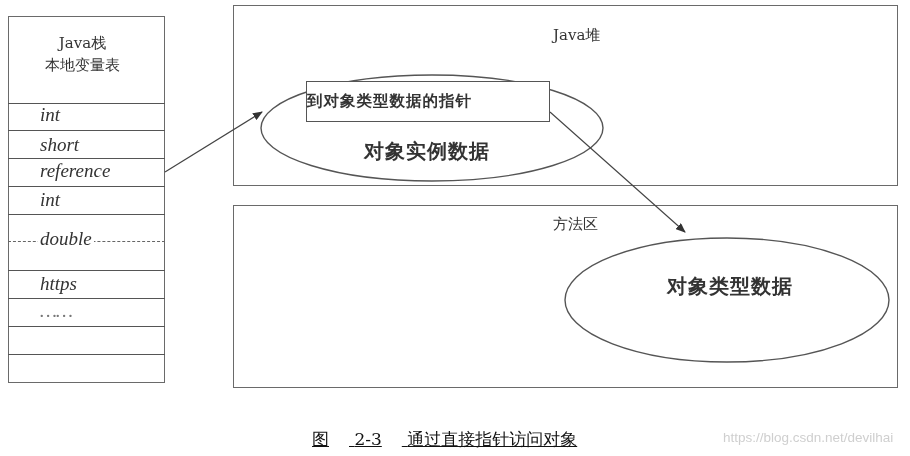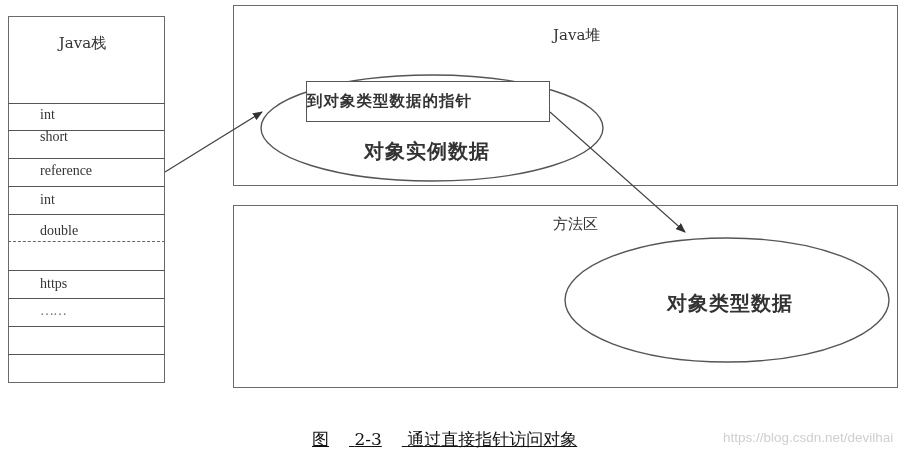--- a/index.html
+++ b/index.html
@@ -2,57 +2,58 @@
 <html><head>
 <meta charset="utf-8">
 <style>
   html, body { margin:0; padding:0; background:#ffffff; }
   body { width:910px; height:456px; position:relative; overflow:hidden;
          font-family:"DejaVu Serif","Liberation Serif",serif; color:#333; }
   .abs { position:absolute; }
   .stack { left:8px; top:16px; width:157px; height:367px; border:1.5px solid #6a6a6a; box-sizing:border-box; }
   .stack-title { left:8px; top:32px; width:149px; text-align:center; font-size:15px; line-height:22px; color:#333; }
   .row-line { left:8px; width:157px; height:0; border-top:1.5px solid #555; }
-  .row-label { left:40px; font-size:14px; color:#333; line-height:18px; font-family:"Liberation Serif",serif; }
+  .row-label { left:40px; font-size:19px; color:#333; line-height:18px; font-family:"Liberation Serif",serif;font-style:italic; }
   .dash-line { left:8px; width:157px; height:0; border-top:1.5px dashed #666; }
   .dbl-label { background:#fff; padding:0 2px; }
   .region { border:1.5px solid #6a6a6a; box-sizing:border-box; }
   .region-label { font-size:15px; color:#333;margin-left:16px; }
   .ptr-box { left:306px; top:81px; width:244px; height:41px; border:1.5px solid #555; box-sizing:border-box;
              display:flex; align-items:center; font-size:15.5px; font-weight:bold; background:#fff; letter-spacing:1px; }
   .ell-label { font-size:20px; font-weight:bold; letter-spacing:1px; }
   .caption { left:312px; top:428px; font-size:17px; color:#111; font-family:"DejaVu Sans",sans-serif;text-decoration:underline; }
   .caption span { margin-right:20px; }
   .watermark { left:700px; top:430px; font-size:13.5px; color:#cfcfcf; font-family:"Liberation Sans",sans-serif;margin-left:23px; }
   svg.overlay { position:absolute; left:0; top:0; }
 </style>
 </head>
 <body>
 
 <div class="abs stack"></div>
 <div class="abs stack-title">
   <div>Java栈</div>
+  <div>本地变量表</div>
 </div>
 
 <div class="abs row-line" style="top:103px"></div>
 <div class="abs row-line" style="top:130px"></div>
 <div class="abs row-line" style="top:158px"></div>
 <div class="abs row-line" style="top:186px"></div>
 <div class="abs row-line" style="top:214px"></div>
 <div class="abs row-line" style="top:270px"></div>
 <div class="abs row-line" style="top:298px"></div>
 <div class="abs row-line" style="top:326px"></div>
 <div class="abs row-line" style="top:354px"></div>
 <div class="abs dash-line" style="top:241px"></div>
 
 <div class="abs row-label" style="top:106px">int</div>
-<div class="abs row-label" style="top:128px">short</div>
+<div class="abs row-label" style="top:136px">short</div>
 <div class="abs row-label" style="top:162px">reference</div>
 <div class="abs row-label" style="top:191px">int</div>
-<div class="abs row-label dbl-label" style="top:222px;left:38px">double</div>
+<div class="abs row-label dbl-label" style="top:230px;left:38px">double</div>
 <div class="abs row-label" style="top:275px">https</div>
 <div class="abs row-label" style="top:302px;letter-spacing:-1px;color:#777">……</div>
 
 <div class="abs region" style="left:233px;top:5px;width:665px;height:181px"></div>
 <div class="abs region-label" style="left:537px;top:26px">Java堆</div>
 
 <div class="abs region" style="left:233px;top:205px;width:665px;height:183px"></div>
 <div class="abs region-label" style="left:537px;top:215px">方法区</div>
 
 <svg class="overlay" width="910" height="456">
@@ -64,20 +65,20 @@
   <ellipse cx="432" cy="128" rx="171" ry="53" fill="none" stroke="#555" stroke-width="1.4"></ellipse>
   <ellipse cx="727" cy="300" rx="162" ry="62" fill="none" stroke="#555" stroke-width="1.4"></ellipse>
   <line x1="165" y1="172" x2="262" y2="112" stroke="#444" stroke-width="1.2" marker-end="url(#arrowhead)"></line>
   <line x1="550" y1="112" x2="685" y2="232" stroke="#444" stroke-width="1.2" marker-end="url(#arrowhead)"></line>
 </svg>
 
 <div class="abs ptr-box">
   <span>到对象类型数据的指针</span>
 </div>
 <div class="abs ell-label" style="left:364px;top:138px">对象实例数据</div>
-<div class="abs ell-label" style="left:667px;top:290px">对象类型数据</div>
+<div class="abs ell-label" style="left:667px;top:273px">对象类型数据</div>
 
 <div class="abs caption">
   <span>图</span>
   <span style="font-family:'DejaVu Serif',serif;">2-3</span>
   <span>通过直接指针访问对象</span>
 </div>
 <div class="abs watermark">https://blog.csdn.net/devilhai</div>
 
 </body></html>

